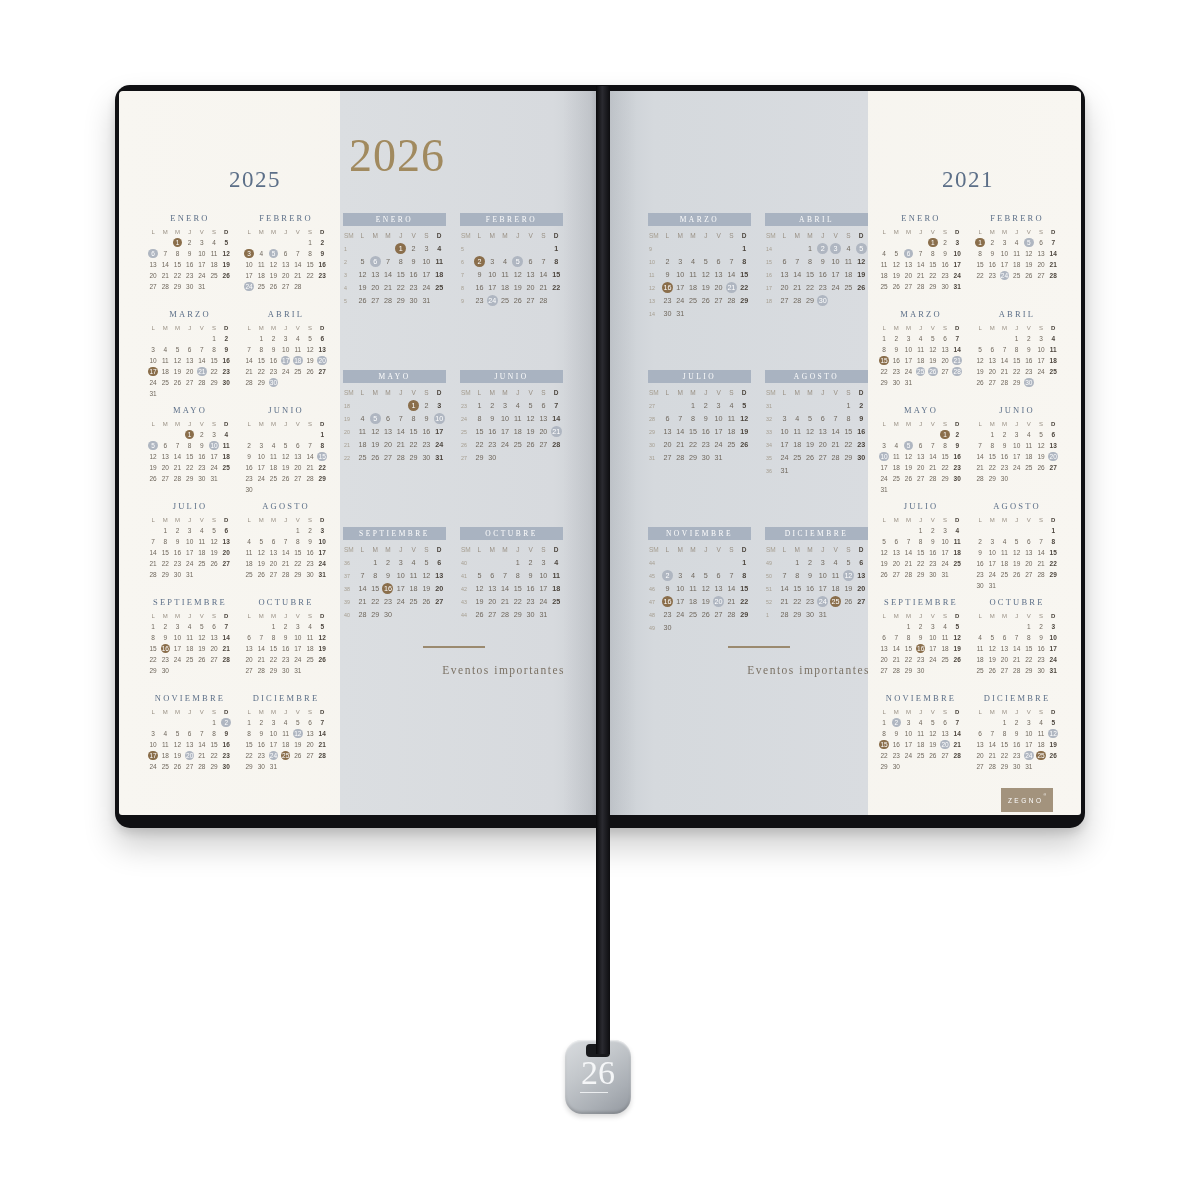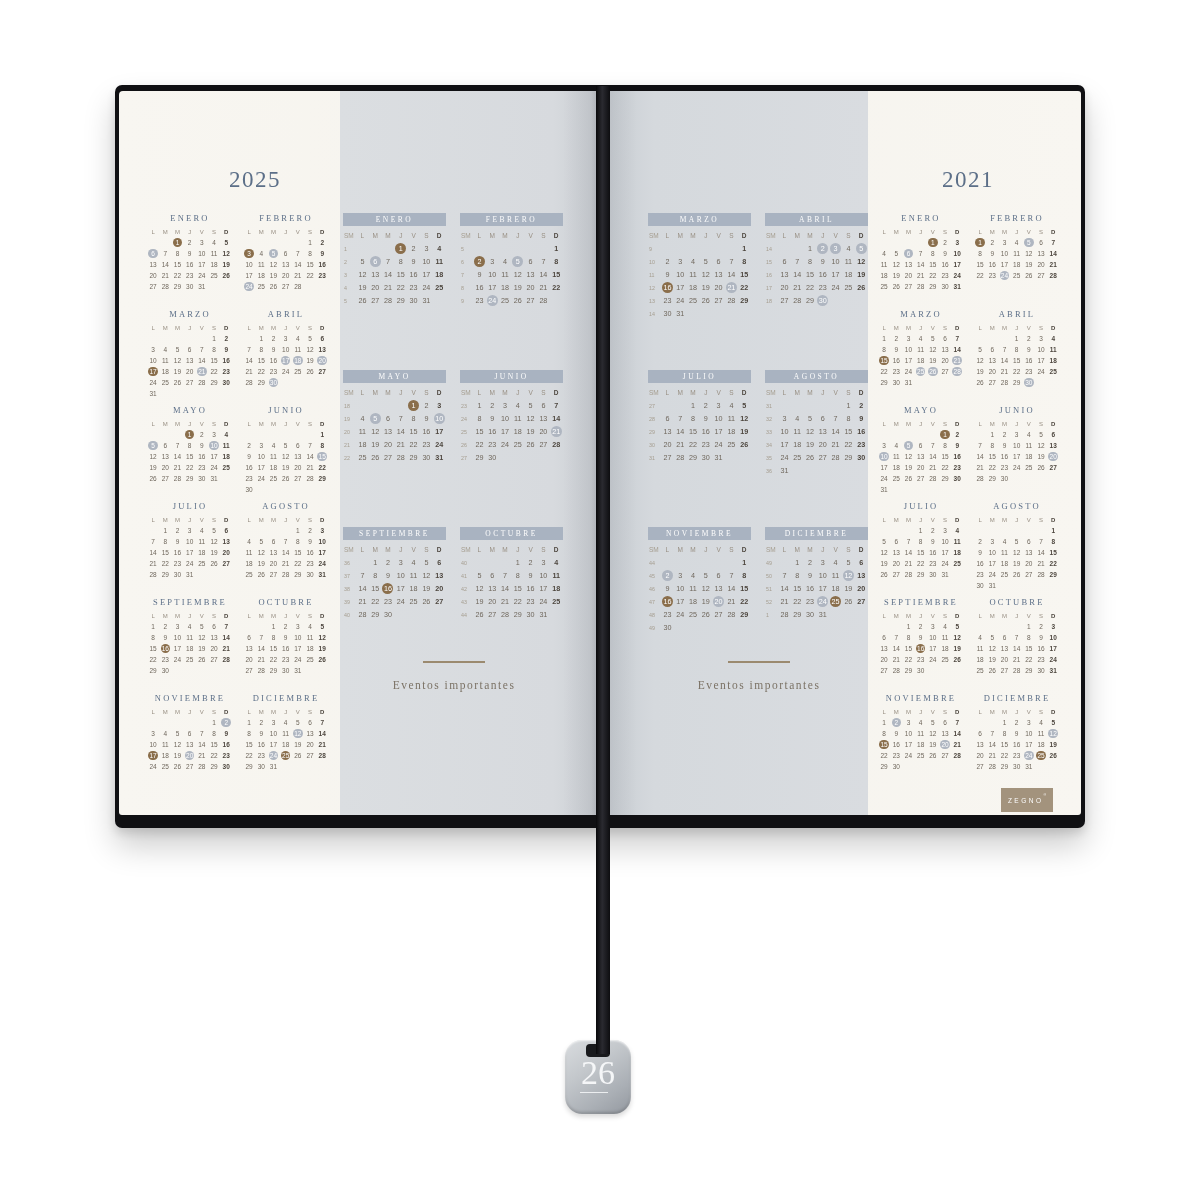--- a/index.html
+++ b/index.html
@@ -1,21 +1,21 @@
 <!DOCTYPE html>
 <html style="--year-slate: #5c6f88; --year-gold: #a18a5f; --title-slate: #5c6f88; --month-bar: #a9b3c1; --day-text: #6f675c; --sunday-text: #4d463e; --week-num: #a59d8f; --holiday-brown: #8a6e4b; --holiday-gray: #afb6c1; --logo-tan: #a3937d;"><head>
 <meta charset="utf-8">
 <style>
   html,body{margin:0;padding:0;}
   body{width:1200px;height:1200px;background:#ffffff;position:relative;overflow:hidden;
        font-family:"Liberation Sans", sans-serif;}
 
   
   .book{position:absolute;left:115px;top:85px;width:970px;height:743px;background:#101013;
-        border-radius:7px;box-shadow:0 18px 32px rgba(0,0,0,.20),0 5px 10px rgba(0,0,0,.12);}
+        border-radius:15px;box-shadow:0 18px 32px rgba(0,0,0,.20),0 5px 10px rgba(0,0,0,.12);}
   .page{position:absolute;top:6px;height:724px;width:481px;}
   .page-l{left:4px;border-radius:4px 0 0 3px;
           background:linear-gradient(90deg,#f8f6f1 0%,#f6f4ee 78%,#edebe4 96%,#e0ddd5 100%);}
   .page-r{left:485px;border-radius:0 3px 3px 0;
           background:linear-gradient(270deg,#f8f6f1 0%,#f6f4ee 78%,#edebe4 96%,#e0ddd5 100%);}
   .gray-l{position:absolute;left:221px;top:0;width:260px;height:100%;
           background:linear-gradient(90deg,#dbdee1 0%,#d7dade 82%,#ccd0d5 96%,#c3c7cd 100%);}
   .gray-r{position:absolute;left:0;top:0;width:268px;height:100%;
           background:linear-gradient(270deg,#d9dce0 0%,#d5d9dd 80%,#cacfd4 95%,#c1c5cb 100%);}
   .gutter{position:absolute;left:448px;top:6px;width:74px;height:724px;pointer-events:none;
@@ -52,21 +52,21 @@
   .m26 .hdr{font-size:6.5px;}
   .sun{color:var(--sunday-text,#4d463e);font-weight:bold;}
   .wk{color:var(--week-num,#a59d8f);font-size:5.3px;justify-self:start;padding-left:1px;}
   .hb,.hg{border-radius:50%;color:#fff !important;font-weight:normal;width:9.5px;height:9.5px;
           display:flex;align-items:center;justify-content:center;}
   .hb{background:var(--holiday-brown,#8a6e4b);}
   .hg{background:var(--holiday-gray,#afb6c1);}
   .m26 .hb,.m26 .hg{width:11px;height:11px;}
 
   
-  .events{position:absolute;width:222px;text-align:center;top:576px;}
+  .events{position:absolute;width:222px;text-align:right;top:561px;}
   #ev-l{left:228px;} #ev-r{left:533px;}
   .events .rule{width:62px;height:1.5px;background:#9b8a6f;margin:0 auto 16px;}
   .events .lbl{font-family:"Liberation Serif", serif;font-size:11.5px;letter-spacing:1.5px;
                color:#7b7265;}
 
   
   .logo{position:absolute;left:886px;top:703px;width:52px;height:24px;
         background:var(--logo-tan,#a3937d);color:#fefefe;display:flex;align-items:center;
         justify-content:center;font-size:6.5px;letter-spacing:2.5px;}
   .logo .reg{font-size:3.5px;letter-spacing:0;align-self:flex-start;margin-top:5px;}
@@ -91,20 +91,21 @@
 
 <div class="book">
   <div class="page page-l">
     <div class="gray-l"></div>
   </div>
   <div class="page page-r">
     <div class="gray-r"></div>
   </div>
 
   <div class="ytitle" id="t2025">2025</div>
+  <div id="t2026">2026</div>
   <div class="ytitle" id="t2027">2021</div>
 
   <div id="c2025">
       <div class="month">
         <div class="mtitle">ENERO</div>
         <div class="mdays">
           <span class="hdr">L</span>
           <span class="hdr">M</span>
           <span class="hdr">M</span>
           <span class="hdr">J</span>

